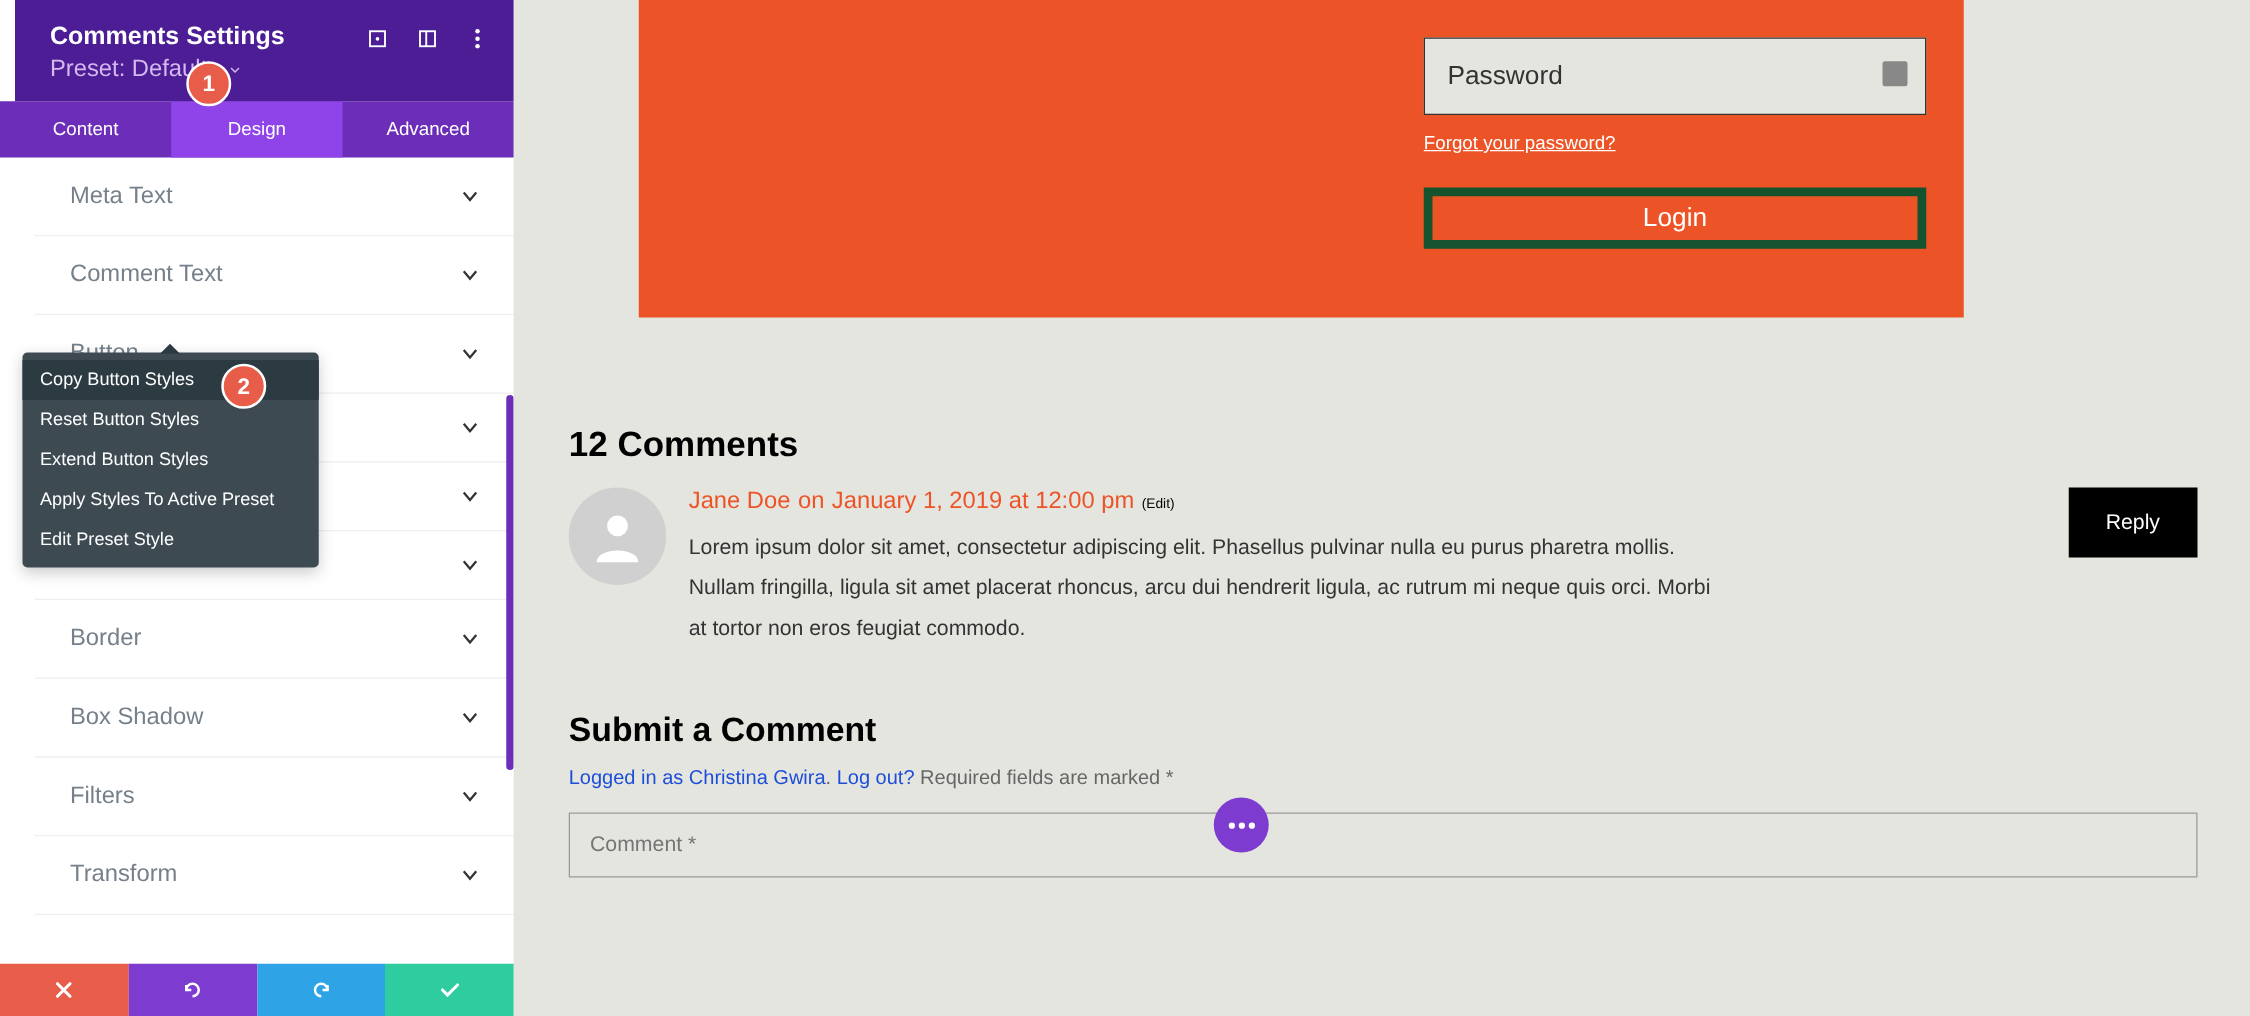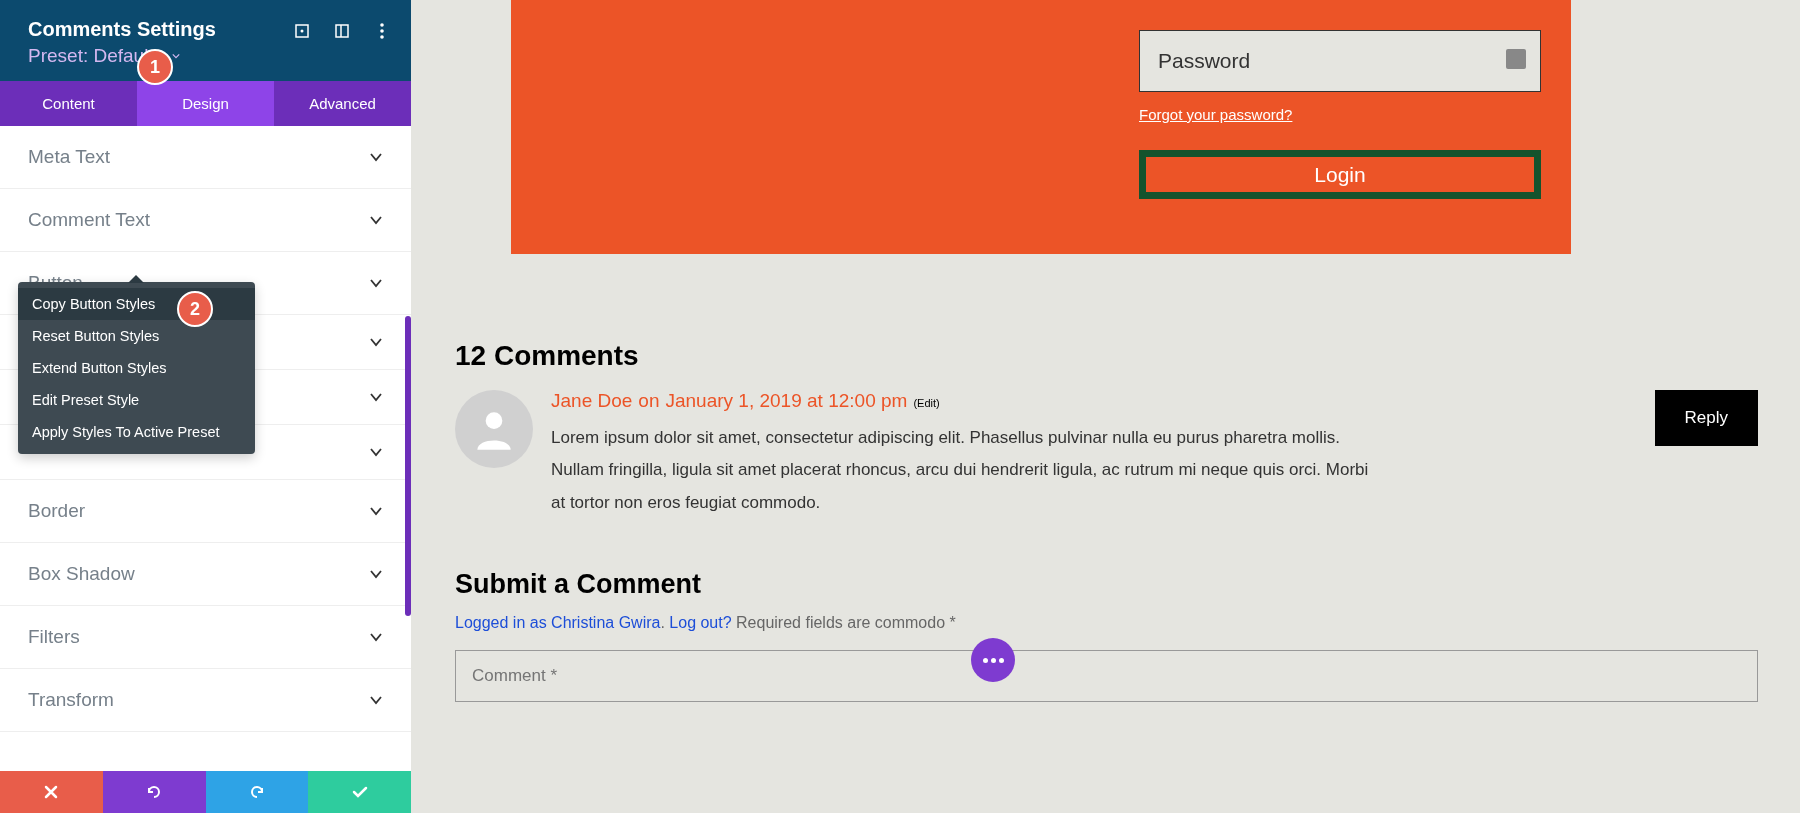--- a/index.html
+++ b/index.html
@@ -1,30 +1,30 @@
 <!DOCTYPE html>
 <html><head>
 <meta charset="utf-8">
 <style>
 * { margin: 0; padding: 0; box-sizing: border-box; font-family: -apple-system, BlinkMacSystemFont, 'Segoe UI', Helvetica, Arial, sans-serif; }
 body { display: flex; width: 1800px; height: 813px; overflow: hidden; background: #e5e5e0; }
 
 
 .sidebar { width: 411px; height: 100%; background: #fff; display: flex; flex-direction: column; position: relative; }
-.sidebar-header { background: #0c4a6e; padding: 18px 28px 14px; color: #fff; position: relative; }
+.sidebar-header { background: #4c1d95; padding: 18px 28px 14px; color: #fff; position: relative; margin-left: 12px; }
 .sidebar-title { font-size: 20px; font-weight: 600; margin-bottom: 4px; }
 .sidebar-preset { font-size: 19px; color: #d4b8f0; display: inline-flex; align-items: center; gap: 18px; cursor: pointer; }
 .header-icons { position: absolute; right: 20px; top: 22px; display: flex; gap: 22px; }
 .header-icon { width: 18px; height: 18px; cursor: pointer; display: flex; align-items: center; justify-content: center; }
 
 .tabs { display: flex; background: #6c2eb9; }
 .tab { flex: 1; text-align: center; padding: 14px 0; font-size: 15px; font-weight: 500; color: #fff; cursor: pointer; }
 .tab.active { background: #8e44e8; }
 
-.sections { flex: 1; overflow-y: auto; position: relative; }
+.sections { flex: 1; overflow-y: auto; position: relative; margin-left: 28px; }
 .section-row { display: flex; align-items: center; justify-content: space-between; padding: 20px 28px; border-bottom: 1px solid #eee; cursor: pointer; }
 .section-label { font-size: 19px; color: #76808a; }
 .chevron { width: 14px; height: 14px; color: #333; }
 
 .scroll-indicator { position: absolute; right: 0; top: 190px; width: 6px; height: 300px; background: #6c2eb9; border-radius: 3px; }
 
 .context-menu { position: absolute; left: 18px; top: 282px; width: 237px; background: #3e4a52; border-radius: 4px; padding: 6px 0; z-index: 10; box-shadow: 0 4px 12px rgba(0,0,0,.2); }
 .ctx-arrow { position: absolute; top: -7px; left: 110px; width: 0; height: 0; border-left: 8px solid transparent; border-right: 8px solid transparent; border-bottom: 8px solid #2c3a42; }
 .ctx-item { padding: 8px 14px; color: #fff; font-size: 14.5px; cursor: pointer; font-weight: 500; }
 .ctx-item.active { background: #2c3a42; }
@@ -183,22 +183,22 @@
         </svg>
       </div>
     <div class="scroll-indicator"></div>
   </div>
 
   <div class="context-menu">
     <div class="ctx-arrow"></div>
     <div class="ctx-item active">Copy Button Styles</div>
     <div class="ctx-item">Reset Button Styles</div>
     <div class="ctx-item">Extend Button Styles</div>
+    <div class="ctx-item">Apply Styles To Active Preset</div>
     <div class="ctx-item">Edit Preset Style</div>
-    <div class="ctx-item">Apply Styles To Active Preset</div>
   </div>
   <div class="callout callout-2">2</div>
 
   <div class="footer">
     <div class="footer-btn fb-close">
       <svg width="16" height="16" viewBox="0 0 16 16">
           <path d="M3 3 L13 13 M13 3 L3 13" stroke="#fff" stroke-width="2.5" stroke-linecap="round"></path>
         </svg>
     </div>
     <div class="footer-btn fb-undo">
@@ -252,21 +252,21 @@
             <span class="meta-edit">(Edit)</span>
           </div>
           <div class="comment-text">Lorem ipsum dolor sit amet, consectetur adipiscing elit. Phasellus pulvinar nulla eu purus pharetra mollis. Nullam fringilla, ligula sit amet placerat rhoncus, arcu dui hendrerit ligula, ac rutrum mi neque quis orci. Morbi at tortor non eros feugiat commodo.</div>
         </div>
         <button class="reply-btn">Reply</button>
       </div>
 
       <div class="submit-sec">
         <div class="submit-title">Submit a Comment</div>
         <div class="submit-meta">
-          <a><span>Logged in as </span><span>Christina Gwira</span></a><span>. </span><a>Log out?</a><span> Required fields are commodo *</span>
+          <a><span>Logged in as </span><span>Christina Gwira</span></a><span>. </span><a>Log out?</a><span> Required fields are marked *</span>
         </div>
         <input class="comment-field" placeholder="Comment *" style="">
       </div>
     </div>
 
     <div class="fab">
       <span></span>
         <span></span>
         <span></span>
     </div>

